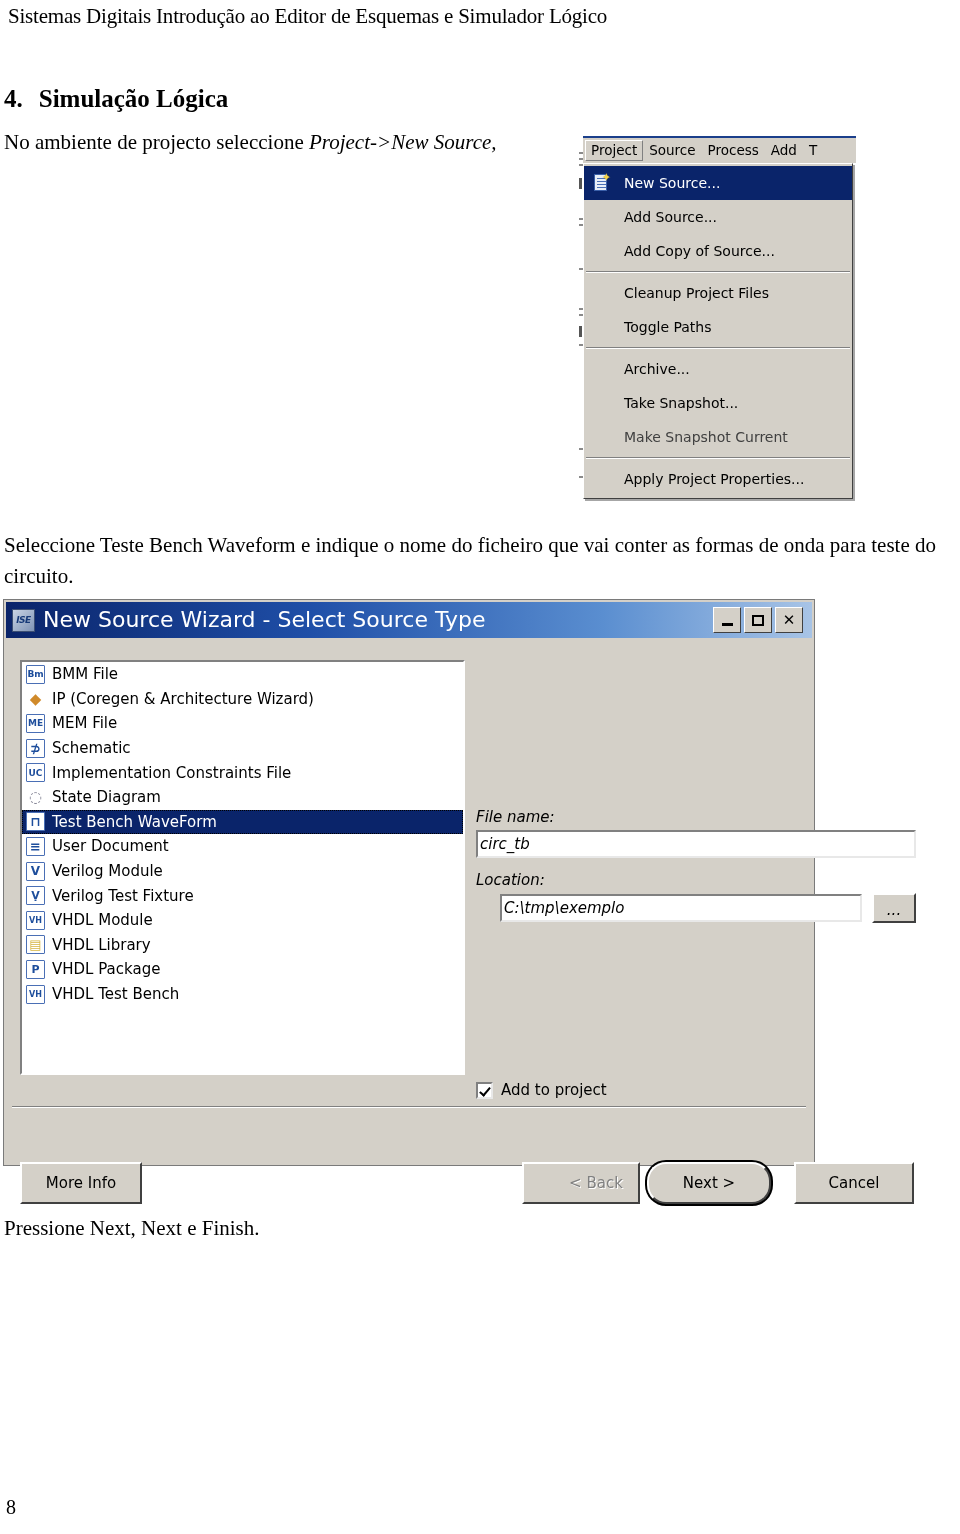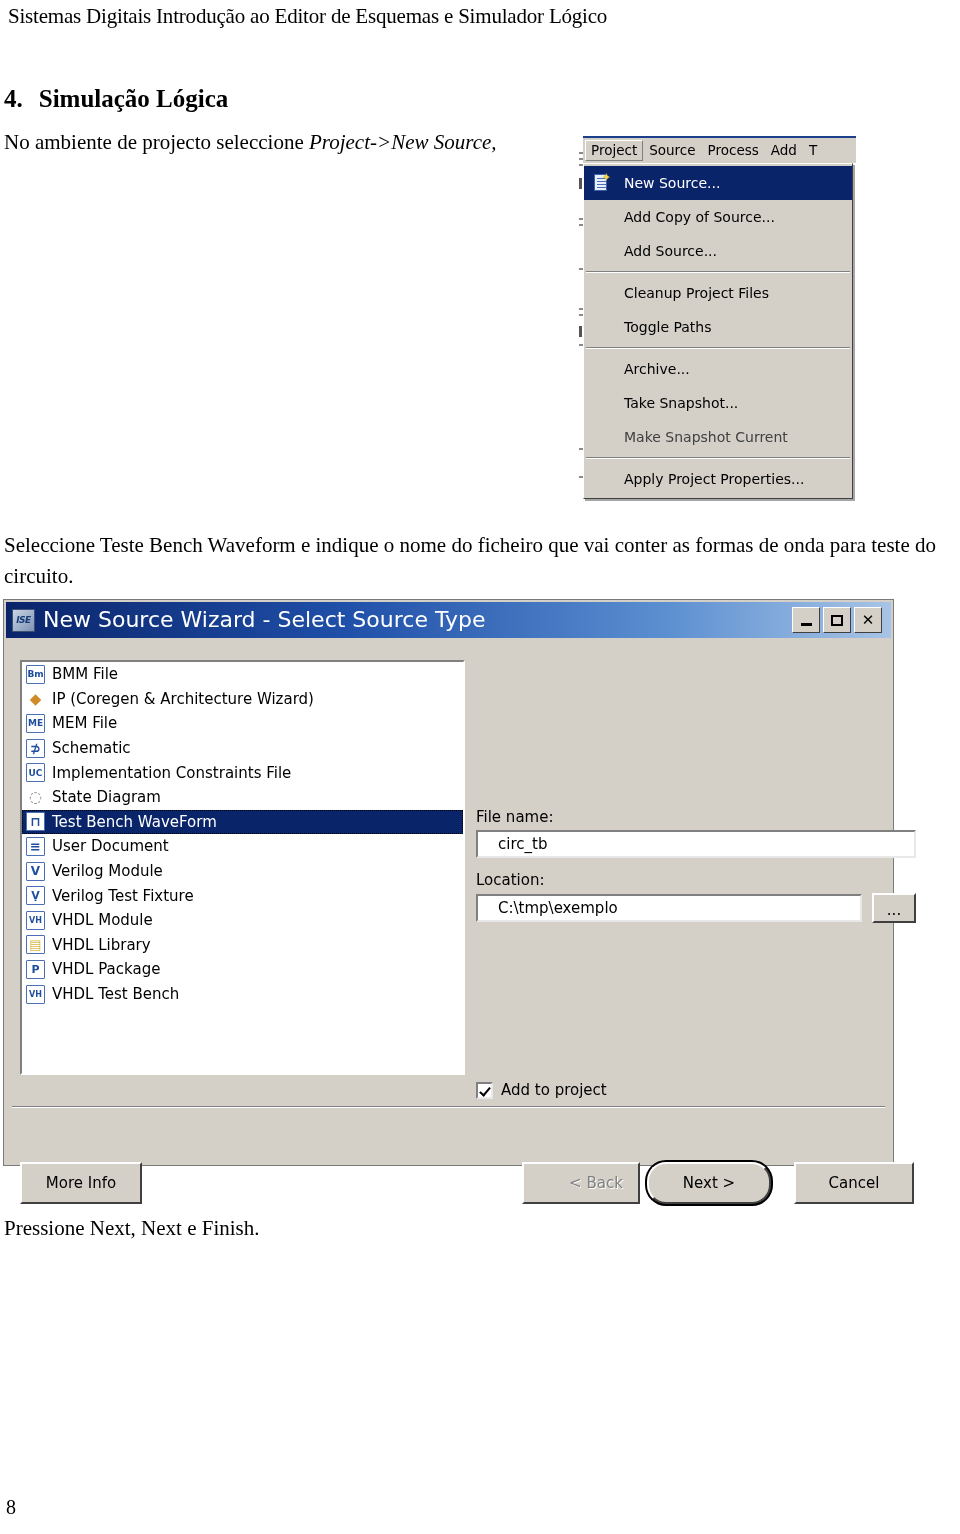--- a/index.html
+++ b/index.html
@@ -196,21 +196,21 @@
     font-size: 11px;
     line-height: 9px;
     text-shadow: 0 0 1px #b8860b;
   }
 
   
   .wizard {
     position: absolute;
     left: 4px;
     top: 600px;
-    width: 889px;
+    width: 810px;
     height: 565px;
     background: #b91c1c;
     border: 2px solid #d4d0c8;
     box-sizing: border-box;
     box-shadow: 0 0 0 1px #7a7a7a;
     font-family: "DejaVu Sans", sans-serif;
   }
   .wiz-titlebar {
     height: 36px;
     background: linear-gradient(to right, #0a246a 0%, #1f4fa8 38%, #5a8ed0 74%, #a8c4e6 100%);
@@ -329,27 +329,27 @@
   }
   .txtbox {
     background: #ffffff;
     border: 2px solid #808080;
     border-right-color: #e8e8e8;
     border-bottom-color: #e8e8e8;
     box-sizing: border-box;
     height: 28px;
     display: flex;
     align-items: center;
-    padding-left: 20px;
+    padding-left: 2px;
     font-size: 15px;
     color: #000;
   }
-  .fld-group { margin-bottom: 13px; }
+  .fld-group { margin-bottom: 13px; font-style: italic; }
   .loc-row { display: flex; align-items: center; gap: 10px; }
-  .loc-row .txtbox { flex: 1 1 auto; }
+  .loc-row .txtbox { flex: 1 1 auto; margin-left: 24px; }
   .browse-btn {
     width: 44px; height: 30px;
     background: #d4d0c8;
     border: 2px solid #ffffff;
     border-right-color: #404040;
     border-bottom-color: #404040;
     box-sizing: border-box;
     display: flex;
     align-items: flex-end;
     justify-content: center;
@@ -466,24 +466,24 @@
 
   <div class="dropdown">
     <div class="mi sel">
       <span class="mi-icon">
         <span class="sheet"></span>
           <span class="star">✦</span>
       </span>
       <span>New Source...</span>
     </div>
     <div class="mi">
+      <span>Add Source...</span>
+    </div>
+    <div class="mi">
       <span>Add Copy of Source...</span>
-    </div>
-    <div class="mi">
-      <span>Add Source...</span>
     </div>
     <div class="sep"></div>
     <div class="mi">
       <span>Cleanup Project Files</span>
     </div>
     <div class="mi">
       <span>Toggle Paths</span>
     </div>
     <div class="sep"></div>
     <div class="mi">

